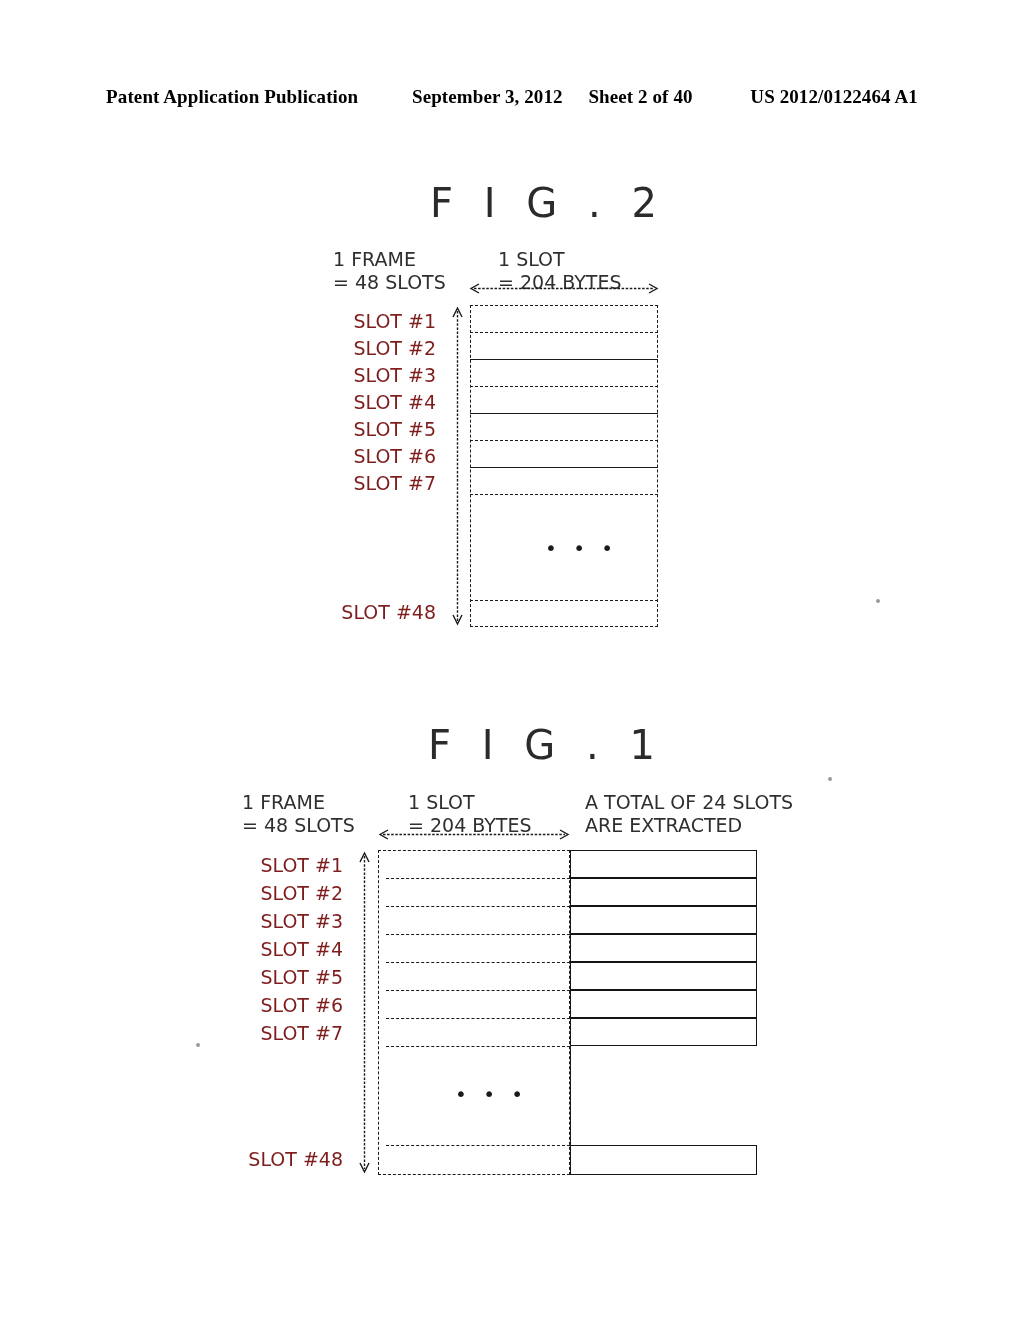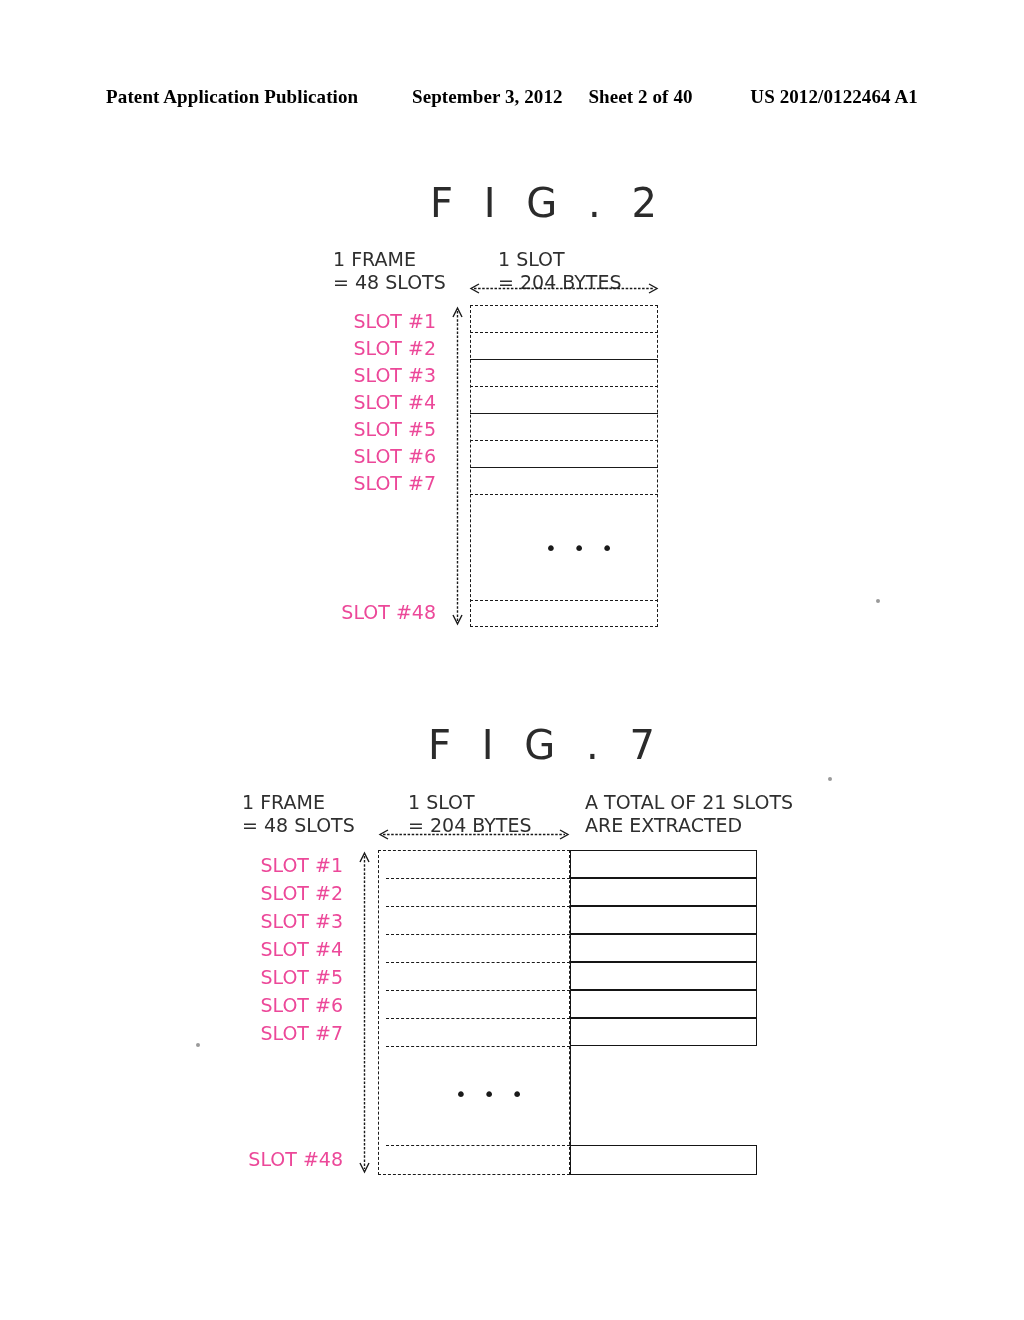--- a/index.html
+++ b/index.html
@@ -56,21 +56,21 @@
     color: #2f2f2f;
     white-space: nowrap;
   }
   .cap .l2 { display: block; }
 
   
   .slot-label {
     position: absolute;
     font-family: "DejaVu Sans", sans-serif;
     font-size: 19px;
-    color: #ec4899;
+    color: #7f1d1d;
     white-space: nowrap;
     text-align: right;
   }
 
   
   .h-arrow {
     position: absolute;
     height: 11px;
   }
   .v-arrow {
@@ -172,34 +172,34 @@
 <div class="row-div solid" style="top:359px; left:470px; width:188px;"></div>
 <div class="row-div" style="top:386px; left:470px; width:188px;"></div>
 <div class="row-div solid" style="top:413px; left:470px; width:188px;"></div>
 <div class="row-div" style="top:440px; left:470px; width:188px;"></div>
 <div class="row-div solid" style="top:467px; left:470px; width:188px;"></div>
 <div class="row-div" style="top:494px; left:470px; width:188px;"></div>
 <div class="row-div" style="top:600px; left:470px; width:188px;"></div>
 
 <div class="ellipsis" style="top:536px; left:545px;">• • •</div>
 
-<div class="fig-title" id="fig3-title">F I G . 7</div>
+<div class="fig-title" id="fig3-title">F I G . 1</div>
 
 <div class="cap" style="top:791px; left:242px;">
   <span>1 FRAME</span>
   <span class="l2">= 48 SLOTS</span>
 </div>
 
 <div class="cap" style="top:791px; left:408px;">
   <span>1 SLOT</span>
   <span class="l2">= 204 BYTES</span>
 </div>
 
 <div class="cap" style="top:791px; left:585px;">
-  <span>A TOTAL OF 21 SLOTS</span>
+  <span>A TOTAL OF 24 SLOTS</span>
   <span class="l2">ARE EXTRACTED</span>
 </div>
 
 <div class="h-arrow" style="top:829px; left:377px; width:194px;">
   <svg width="194" height="11" viewBox="0 0 194 11">
     <line x1="6" y1="5.5" x2="188" y2="5.5" stroke="#1a1a1a" stroke-width="1.4" stroke-dasharray="2.5 1.6"></line>
     <polyline points="11,1 3,5.5 11,10" fill="none" stroke="#1a1a1a" stroke-width="1.4"></polyline>
     <polyline points="183,1 191,5.5 183,10" fill="none" stroke="#1a1a1a" stroke-width="1.4"></polyline>
   </svg>
 </div>

